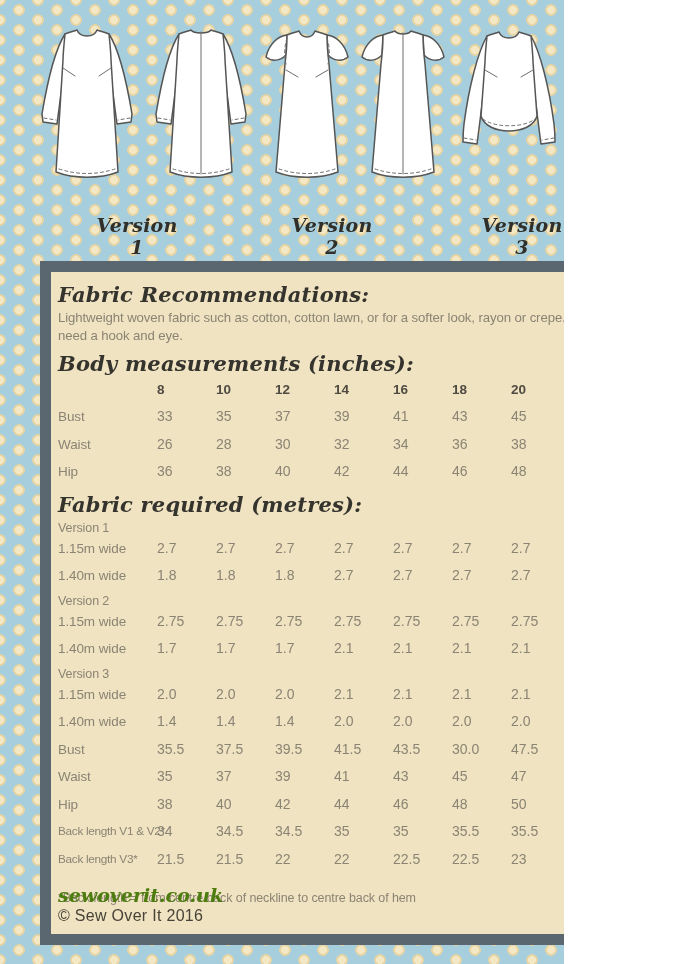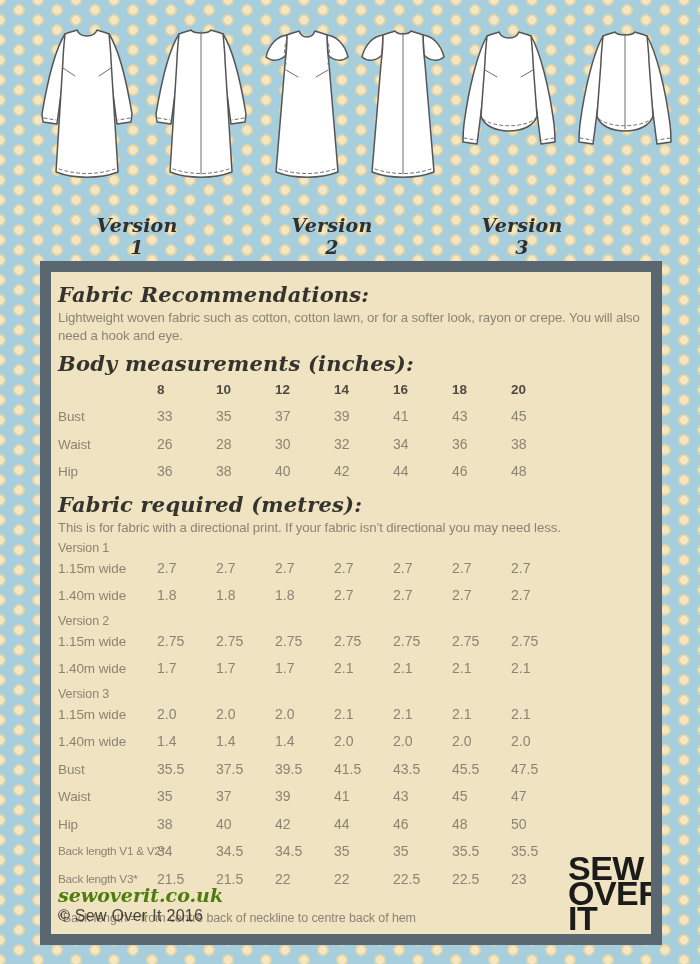--- a/index.html
+++ b/index.html
@@ -3,21 +3,21 @@
 <meta charset="utf-8">
 <style>
   :root{
     --blue:#a7cedd; --dot:#f3e8c3; --dot-ring:#e6d4a4;
     --panel:#f0e3c1; --border:#5b6770;
     --heading:#34332d; --text:#8a8474; --thead:#4f4b42;
     --logo:#1b1b19; --copyright:#474339; --line:#555555;
   }
   html,body{margin:0;padding:0;}
   .stage{
-    position:relative;width:700px;height:964px;overflow:hidden;
+    position:relative;width:564px;height:964px;overflow:hidden;
     background-color:var(--blue);
     background-image:
       radial-gradient(circle 6px at center, var(--dot) 0 3.8px, var(--dot-ring) 3.9px 5.6px, rgba(0,0,0,0) 6px),
       radial-gradient(circle 6px at center, var(--dot) 0 3.8px, var(--dot-ring) 3.9px 5.6px, rgba(0,0,0,0) 6px);
     background-size:38px 20px;
     background-position:0 0,19px 10px;
     font-family:"Liberation Sans",sans-serif;
   }
   .drawing{position:absolute;}
   .drawing path{fill:#ffffff;stroke:var(--line);stroke-width:1.5;stroke-linejoin:round;stroke-linecap:round;}
@@ -163,21 +163,20 @@
           <div class="tcell">38</div>
           <div class="tcell">40</div>
           <div class="tcell">42</div>
           <div class="tcell">44</div>
           <div class="tcell">46</div>
           <div class="tcell">48</div>
         </div>
       </div>
 
     <div class="sec">Fabric required (metres):</div>
-    <p class="para note">This is for fabric with a directional print. If your fabric isn’t directional you may need less.</p>
     <div>
         <div class="vgroup-label">Version 1</div>
         <div class="trow">
           <div class="tlabel">1.15m wide</div>
           <div class="tcell">2.7</div>
           <div class="tcell">2.7</div>
           <div class="tcell">2.7</div>
           <div class="tcell">2.7</div>
           <div class="tcell">2.7</div>
           <div class="tcell">2.7</div>
@@ -238,21 +237,21 @@
       </div>
 
     <div>
         <div class="trow">
           <div class="tlabel">Bust</div>
           <div class="tcell">35.5</div>
           <div class="tcell">37.5</div>
           <div class="tcell">39.5</div>
           <div class="tcell">41.5</div>
           <div class="tcell">43.5</div>
-          <div class="tcell">45.5</div>
+          <div class="tcell">30.0</div>
           <div class="tcell">47.5</div>
         </div>
         <div class="trow">
           <div class="tlabel">Waist</div>
           <div class="tcell">35</div>
           <div class="tcell">37</div>
           <div class="tcell">39</div>
           <div class="tcell">41</div>
           <div class="tcell">43</div>
           <div class="tcell">45</div>

